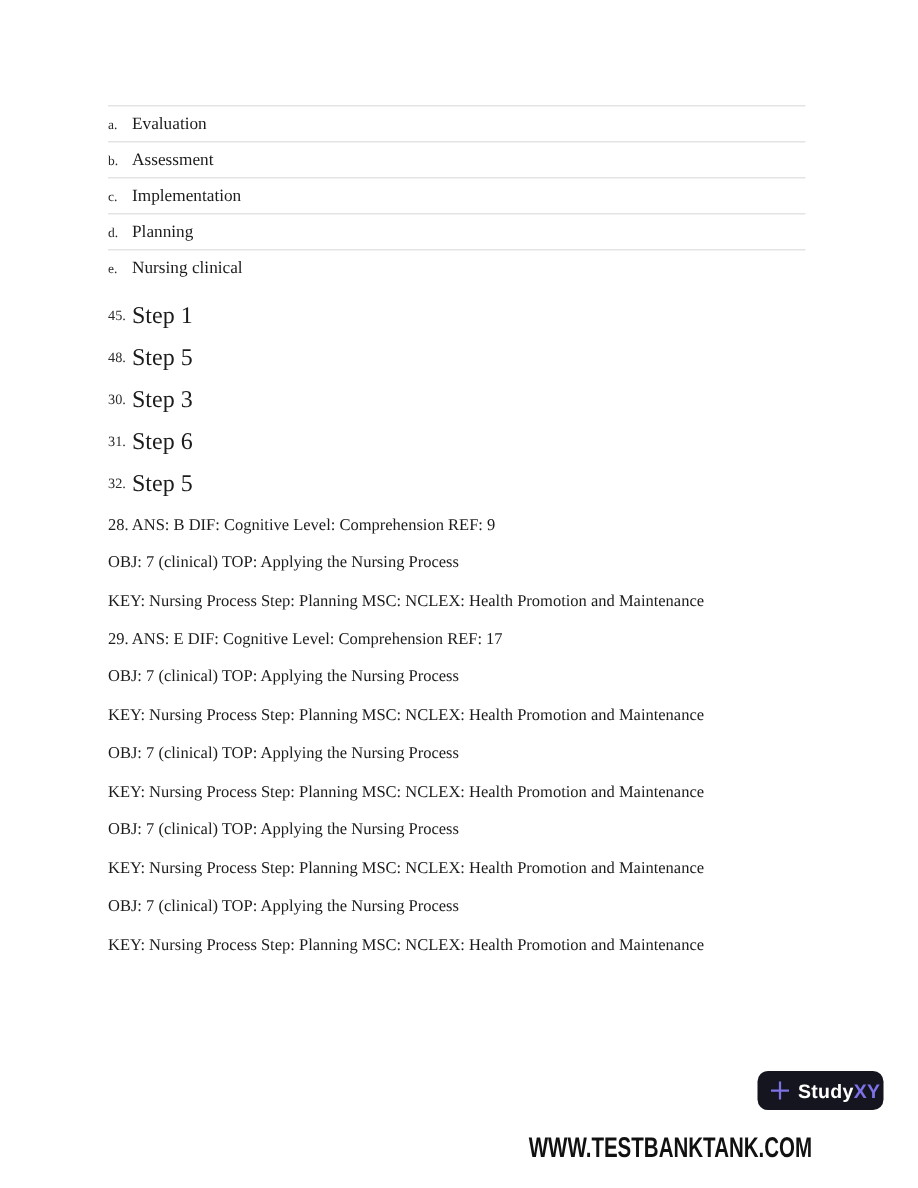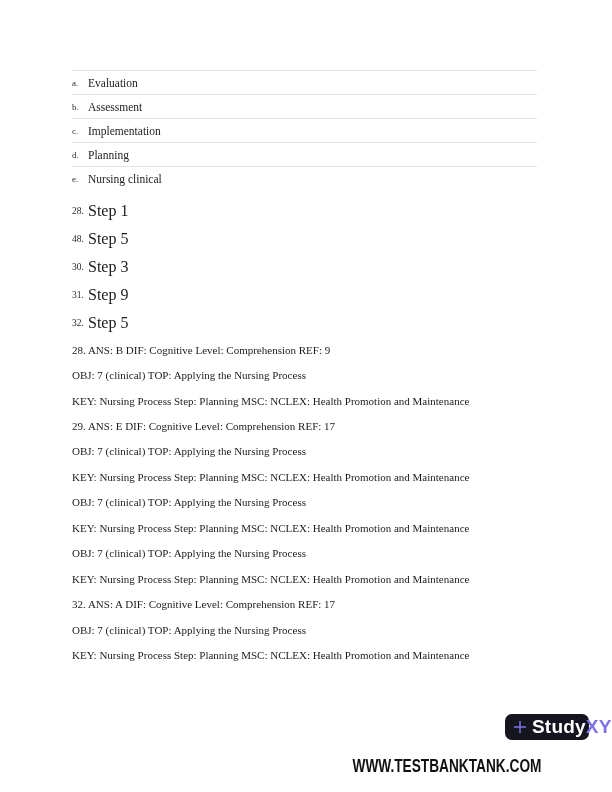--- a/index.html
+++ b/index.html
@@ -86,21 +86,21 @@
   .plus-icon {
     width: 14px;
     height: 14px;
     display: inline-flex;
     margin-right: 5px;
     flex: none;
   }
   .brand {
     font-family: "Liberation Sans", sans-serif;
     font-weight: 700;
-    font-size: 19px;
+    font-size: 13px;
     color: #ffffff;
     letter-spacing: 0.2px;
     white-space: nowrap;
   }
   .brand-accent { color: #7c72e6; }
 
   
   .website {
     position: absolute;
     top: 755px;
@@ -138,53 +138,52 @@
       <span class="option-text">Planning</span>
     </div>
     <div class="option-row">
       <span class="option-letter">e.</span>
       <span class="option-text">Nursing clinical</span>
     </div>
   </div>
 
   <div class="questions">
     <div class="question-row">
-      <span class="q-number">28.</span>
+      <span class="q-number">45.</span>
       <span class="q-text">Step 1</span>
     </div>
     <div class="question-row">
       <span class="q-number">48.</span>
       <span class="q-text">Step 5</span>
     </div>
     <div class="question-row">
       <span class="q-number">30.</span>
       <span class="q-text">Step 3</span>
     </div>
     <div class="question-row">
       <span class="q-number">31.</span>
-      <span class="q-text">Step 9</span>
+      <span class="q-text">Step 6</span>
     </div>
     <div class="question-row">
       <span class="q-number">32.</span>
       <span class="q-text">Step 5</span>
     </div>
   </div>
 
   <div class="answers">
     <p class="answer-line">28. ANS: B DIF: Cognitive Level: Comprehension REF: 9</p>
     <p class="answer-line">OBJ: 7 (clinical) TOP: Applying the Nursing Process</p>
     <p class="answer-line">KEY: Nursing Process Step: Planning MSC: NCLEX: Health Promotion and Maintenance</p>
     <p class="answer-line">29. ANS: E DIF: Cognitive Level: Comprehension REF: 17</p>
     <p class="answer-line">OBJ: 7 (clinical) TOP: Applying the Nursing Process</p>
     <p class="answer-line">KEY: Nursing Process Step: Planning MSC: NCLEX: Health Promotion and Maintenance</p>
     <p class="answer-line">OBJ: 7 (clinical) TOP: Applying the Nursing Process</p>
     <p class="answer-line">KEY: Nursing Process Step: Planning MSC: NCLEX: Health Promotion and Maintenance</p>
     <p class="answer-line">OBJ: 7 (clinical) TOP: Applying the Nursing Process</p>
     <p class="answer-line">KEY: Nursing Process Step: Planning MSC: NCLEX: Health Promotion and Maintenance</p>
-    <p class="answer-line">32. ANS: A DIF: Cognitive Level: Comprehension REF: 17</p>
     <p class="answer-line">OBJ: 7 (clinical) TOP: Applying the Nursing Process</p>
     <p class="answer-line">KEY: Nursing Process Step: Planning MSC: NCLEX: Health Promotion and Maintenance</p>
   </div>
 
   <div class="logo-badge">
     <span class="plus-icon">
       <svg width="14" height="14" viewBox="0 0 14 14">
         <path d="M7 1 V13 M1 7 H13" stroke="#7c72e6" stroke-width="1.5" fill="none"></path>
       </svg>
     </span>

